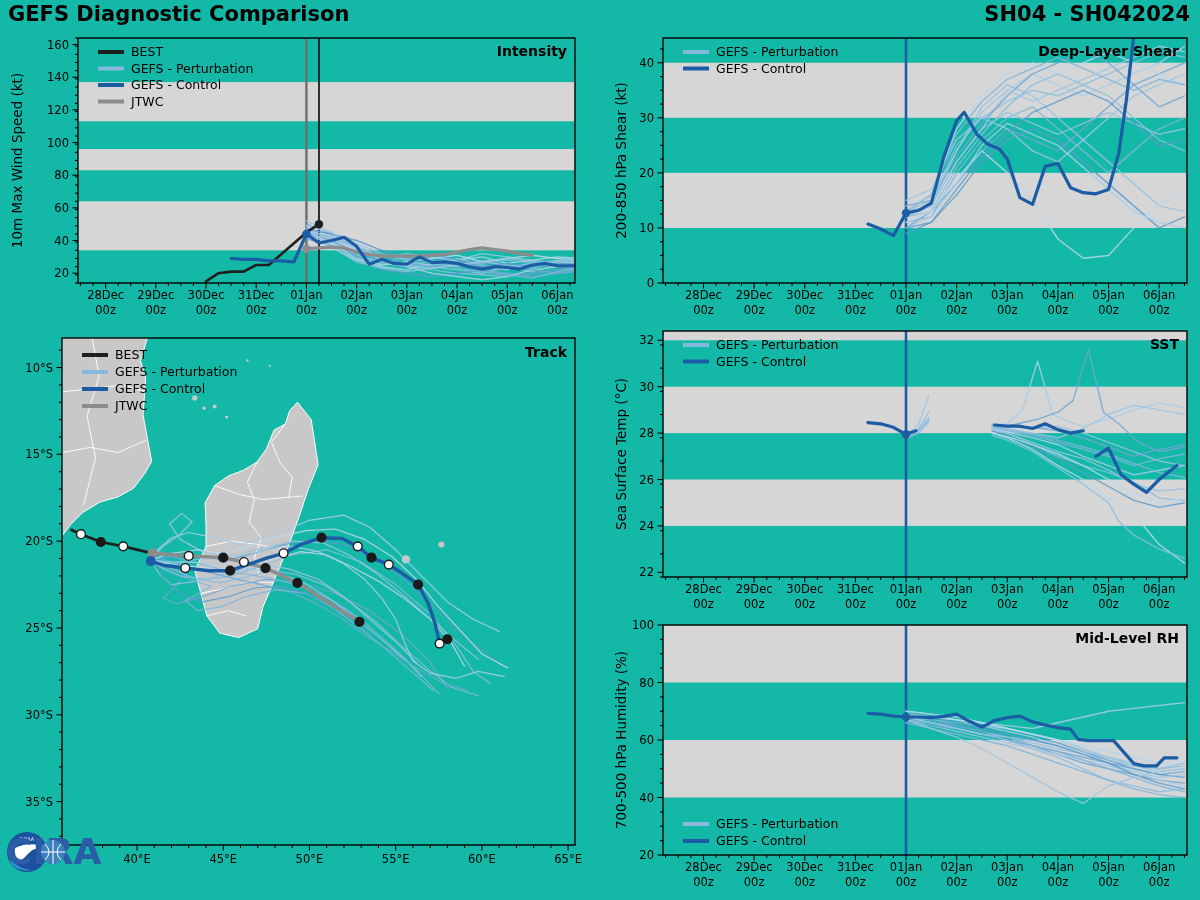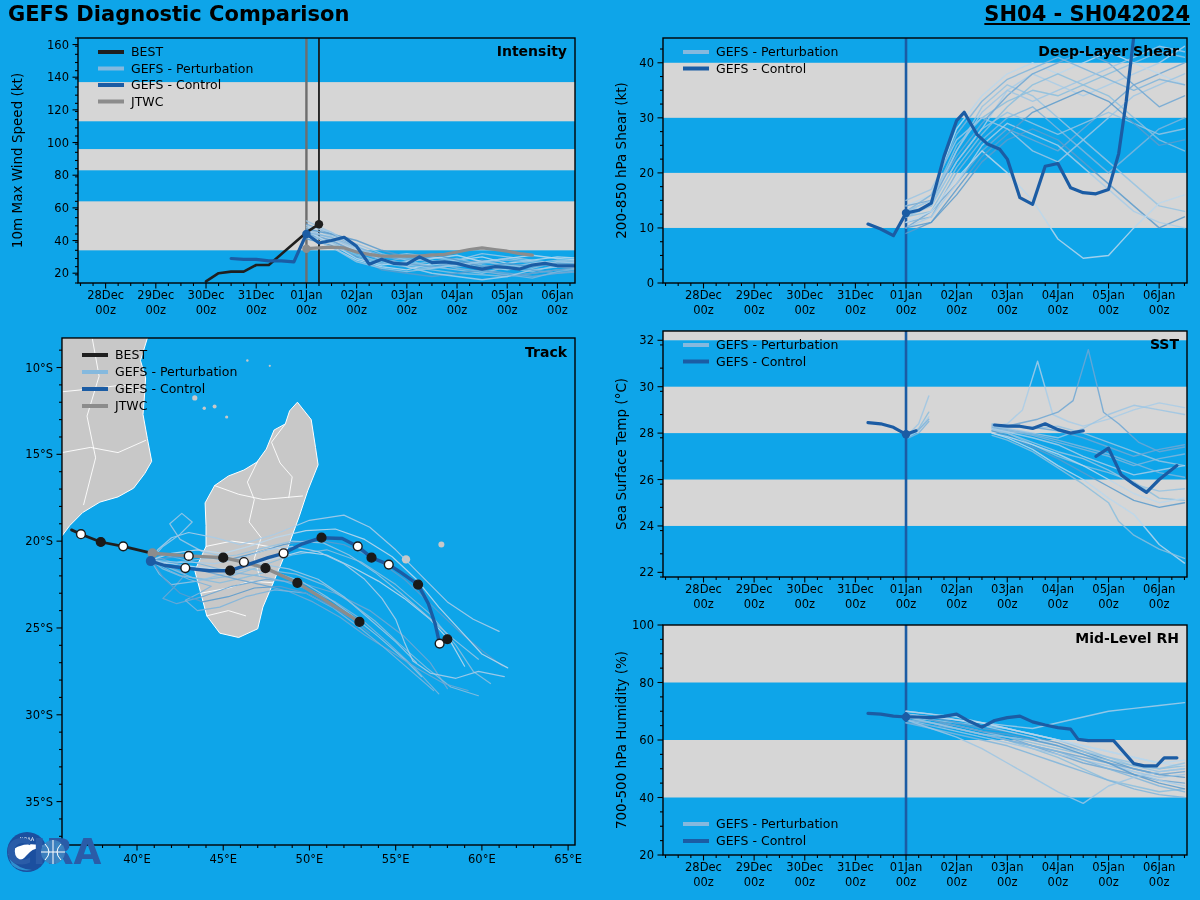--- a/index.html
+++ b/index.html
@@ -1,20 +1,20 @@
 <!DOCTYPE html>
 <html><head>
 <meta charset="utf-8">
 <style>
   html,body{margin:0;padding:0;background:#ffffff;}
-  #root{position:relative;width:1200px;height:900px;background:#0ea5e9;
+  #root{position:relative;width:1200px;height:900px;background:#14b8a6;
         font-family:"DejaVu Sans", "Liberation Sans", sans-serif;overflow:hidden;}
   .main-title{position:absolute;top:2px;font-size:21px;font-weight:bold;color:#000;}
   #title-left{left:8px;}
-  #title-right{right:10px;text-decoration:underline;}
+  #title-right{right:10px;}
   svg{position:absolute;display:block;}
   #logos{position:absolute;left:6px;top:852px;display:flex;align-items:center;gap:6px;}
 </style>
 </head>
 <body>
 <div id="root">
 
   <div class="main-title" id="title-left">GEFS Diagnostic Comparison</div>
   <div class="main-title" id="title-right">SH04 - SH042024</div>
 

